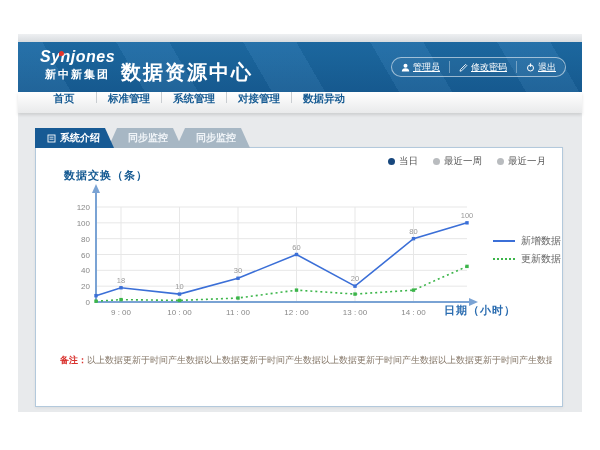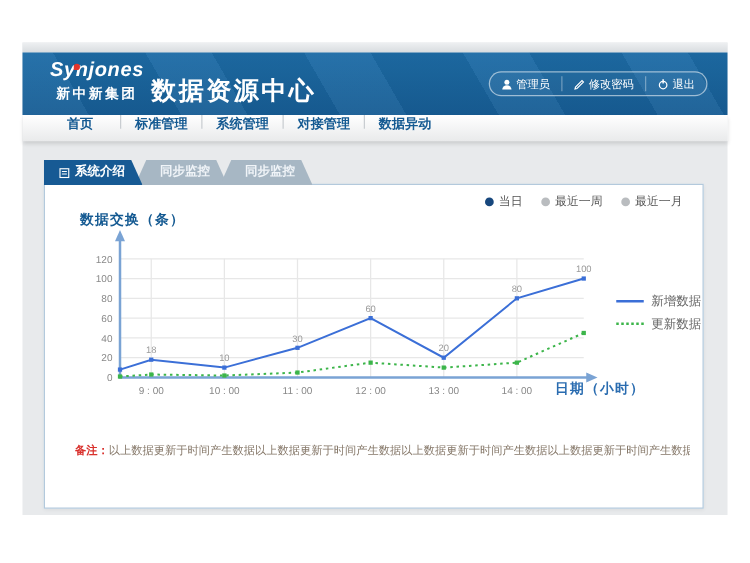--- a/index.html
+++ b/index.html
@@ -13,21 +13,21 @@
   .header{height:50px;background:linear-gradient(180deg,#1d6ca6,#175d95);position:relative;overflow:hidden;}
   .header .stripes{position:absolute;inset:0;
     background:repeating-linear-gradient(60deg,rgba(255,255,255,0.045) 0 46px,rgba(0,0,0,0.045) 46px 110px);}
   .logo{position:absolute;left:22px;top:6px;text-align:center;color:#fff;z-index:2;}
   .logo-en{font-size:16px;font-weight:bold;font-style:italic;letter-spacing:.5px;position:relative;}
   .logo-accent{position:absolute;left:19px;top:3px;width:5px;height:5px;border-radius:50% 50% 50% 0;background:#e2342b;z-index:3;}
   .logo-cn{font-size:11px;font-weight:bold;letter-spacing:2px;margin-top:1px;}
   .app-title{position:absolute;left:103px;top:17px;color:#fff;font-size:20px;font-weight:bold;letter-spacing:2px;z-index:2;}
   .user-pill{position:absolute;right:16px;top:15px;height:18px;display:flex;align-items:center;
     border:1px solid rgba(255,255,255,.55);border-radius:10px;color:#fff;font-size:9px;z-index:2;background:rgba(255,255,255,0.04);}
-  .user-item{display:flex;align-items:center;gap:3px;padding:0 9px;height:12px;cursor:pointer;}
+  .user-item{display:flex;align-items:center;gap:3px;padding:0 9px;height:12px;cursor:pointer;text-decoration:underline;}
   .user-item + .user-item{border-left:1px solid rgba(255,255,255,.35);}
   .uicon{display:inline-block;line-height:0;}
   
   .navbar{height:21px;background:linear-gradient(#ffffff,#e9eaeb);display:flex;
     padding-left:14px;box-shadow:0 2px 3px rgba(0,0,0,.12);position:relative;z-index:1;}
   .nav-item{width:64px;text-align:center;font-size:10.5px;font-weight:bold;color:#155a92;cursor:pointer;}
   .nav-sep{width:1px;height:11px;background:#c9cdd1;}
   
   .tabbar{position:absolute;left:17px;top:94px;height:20px;display:flex;z-index:3;}
   .tab{height:20px;line-height:20px;padding:0 14px 0 12px;font-size:10px;font-weight:bold;color:#fff;

